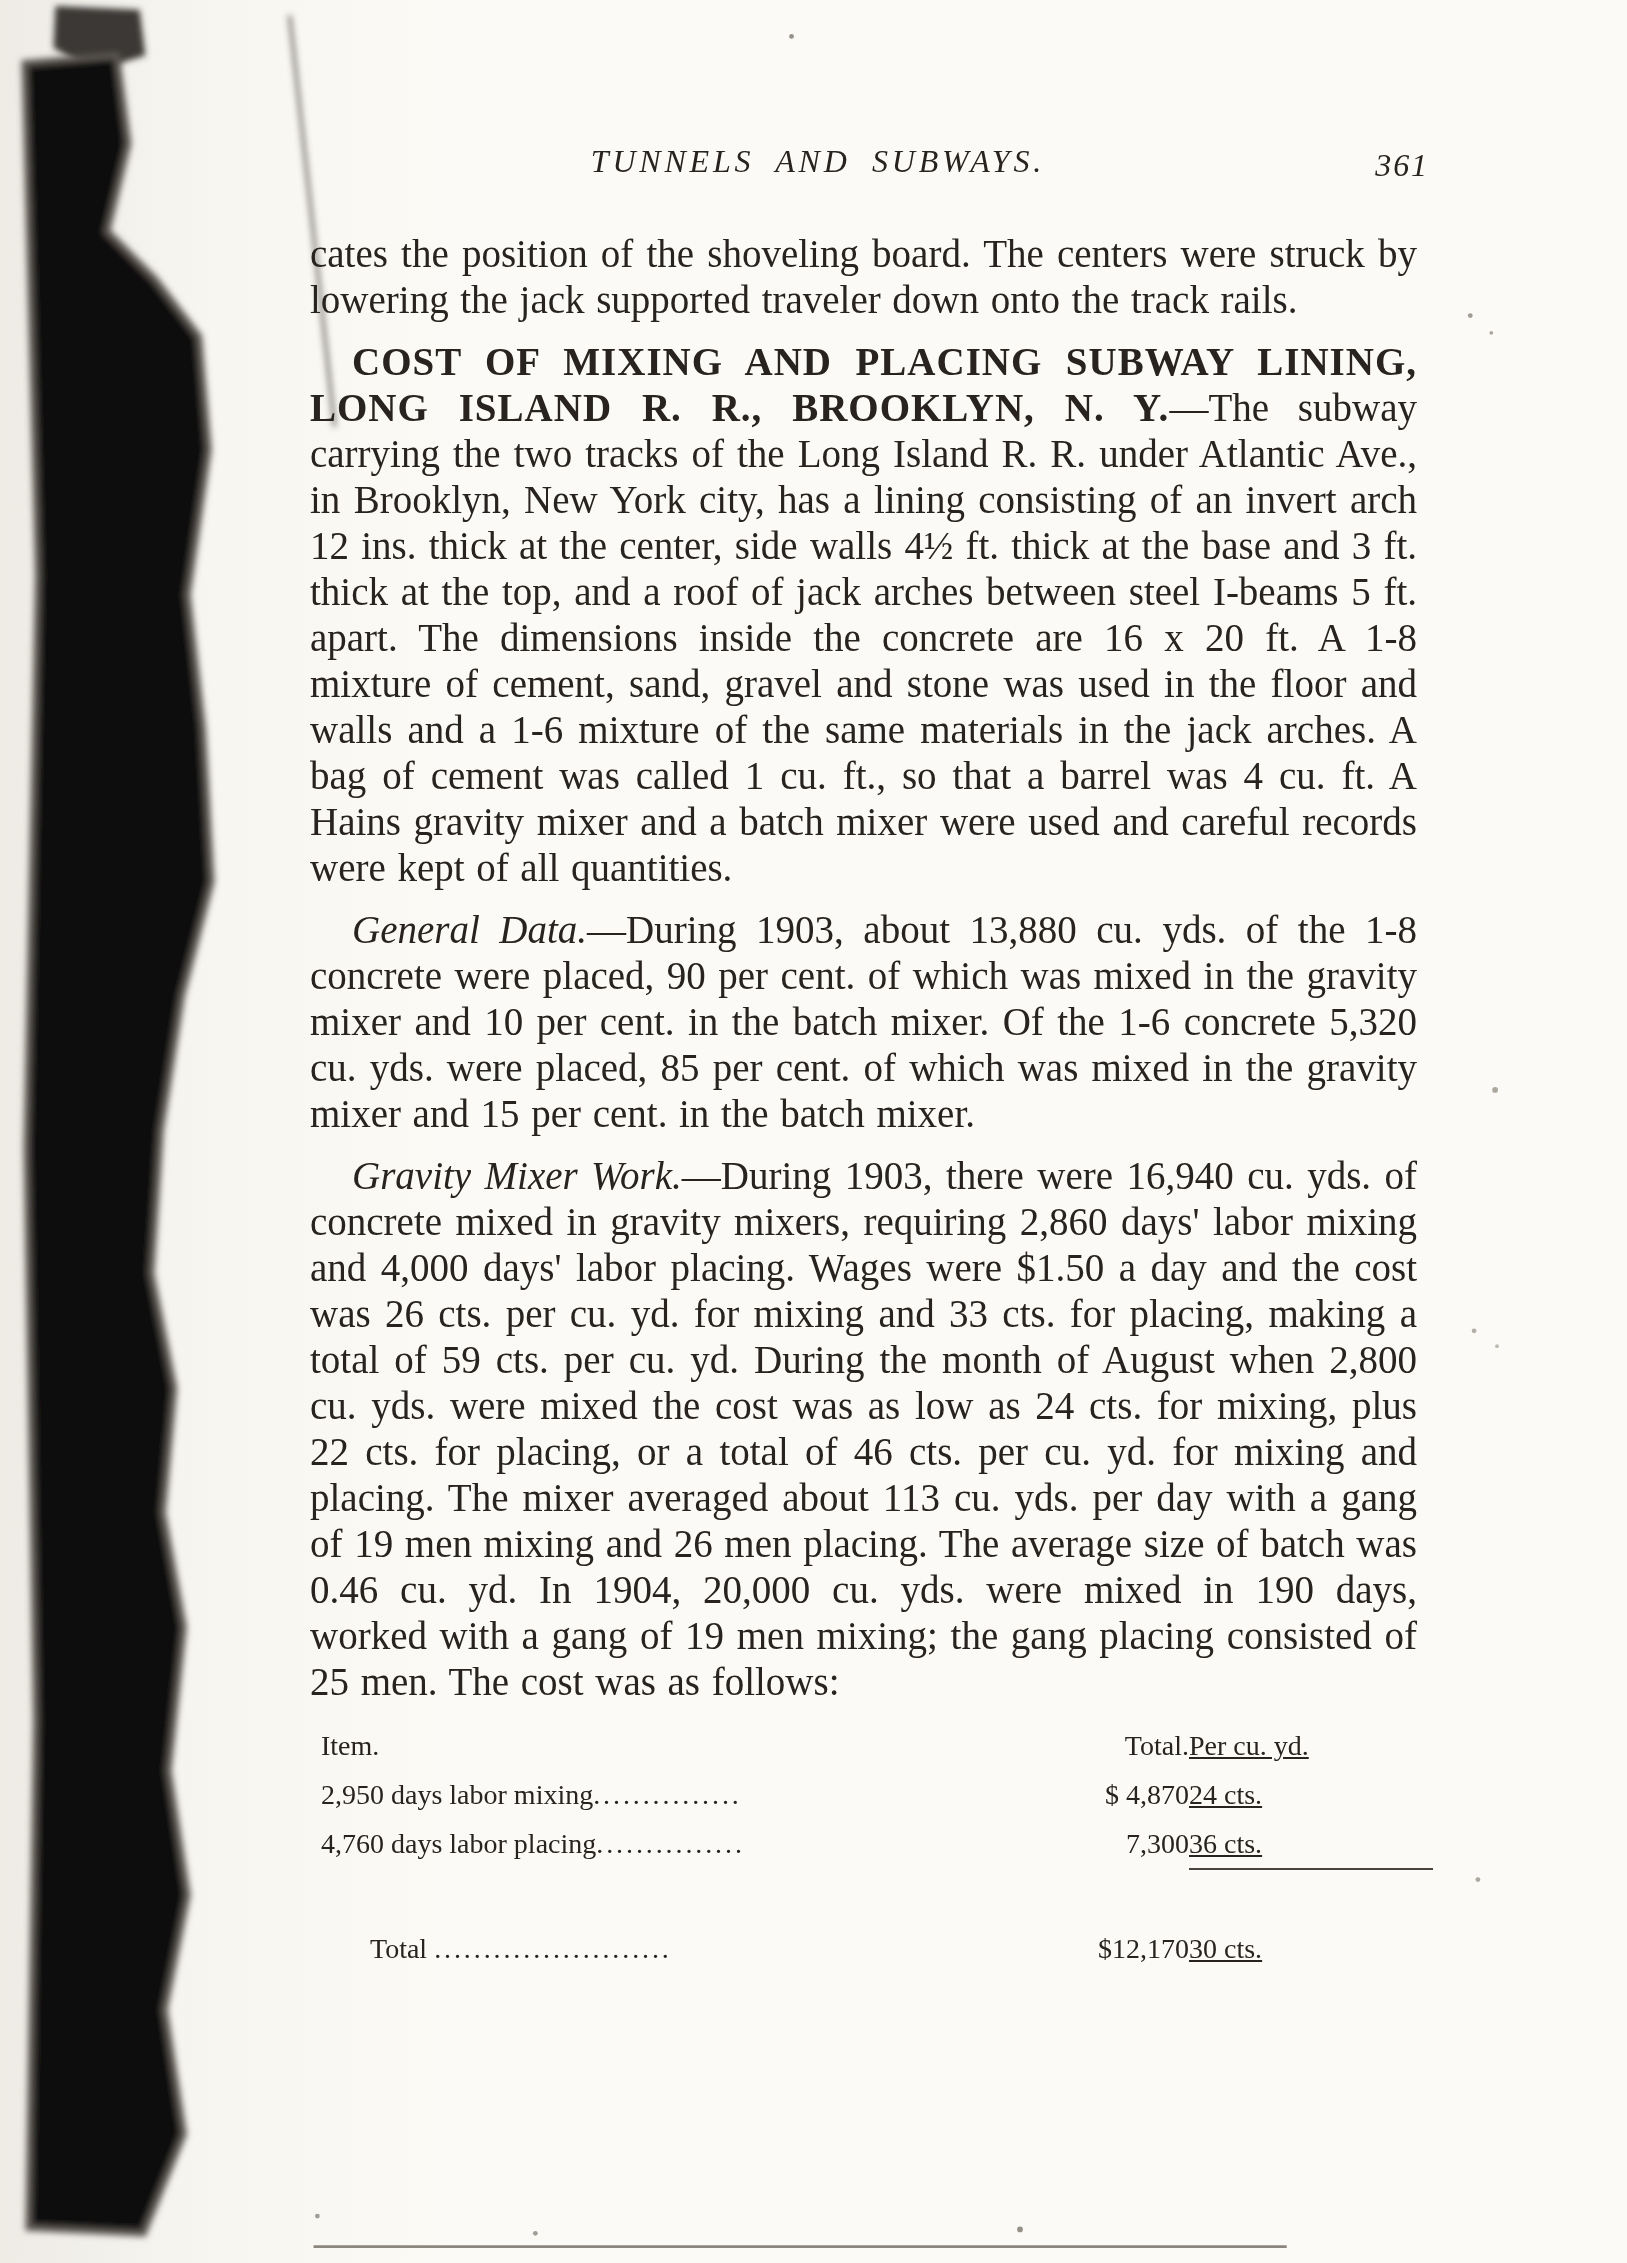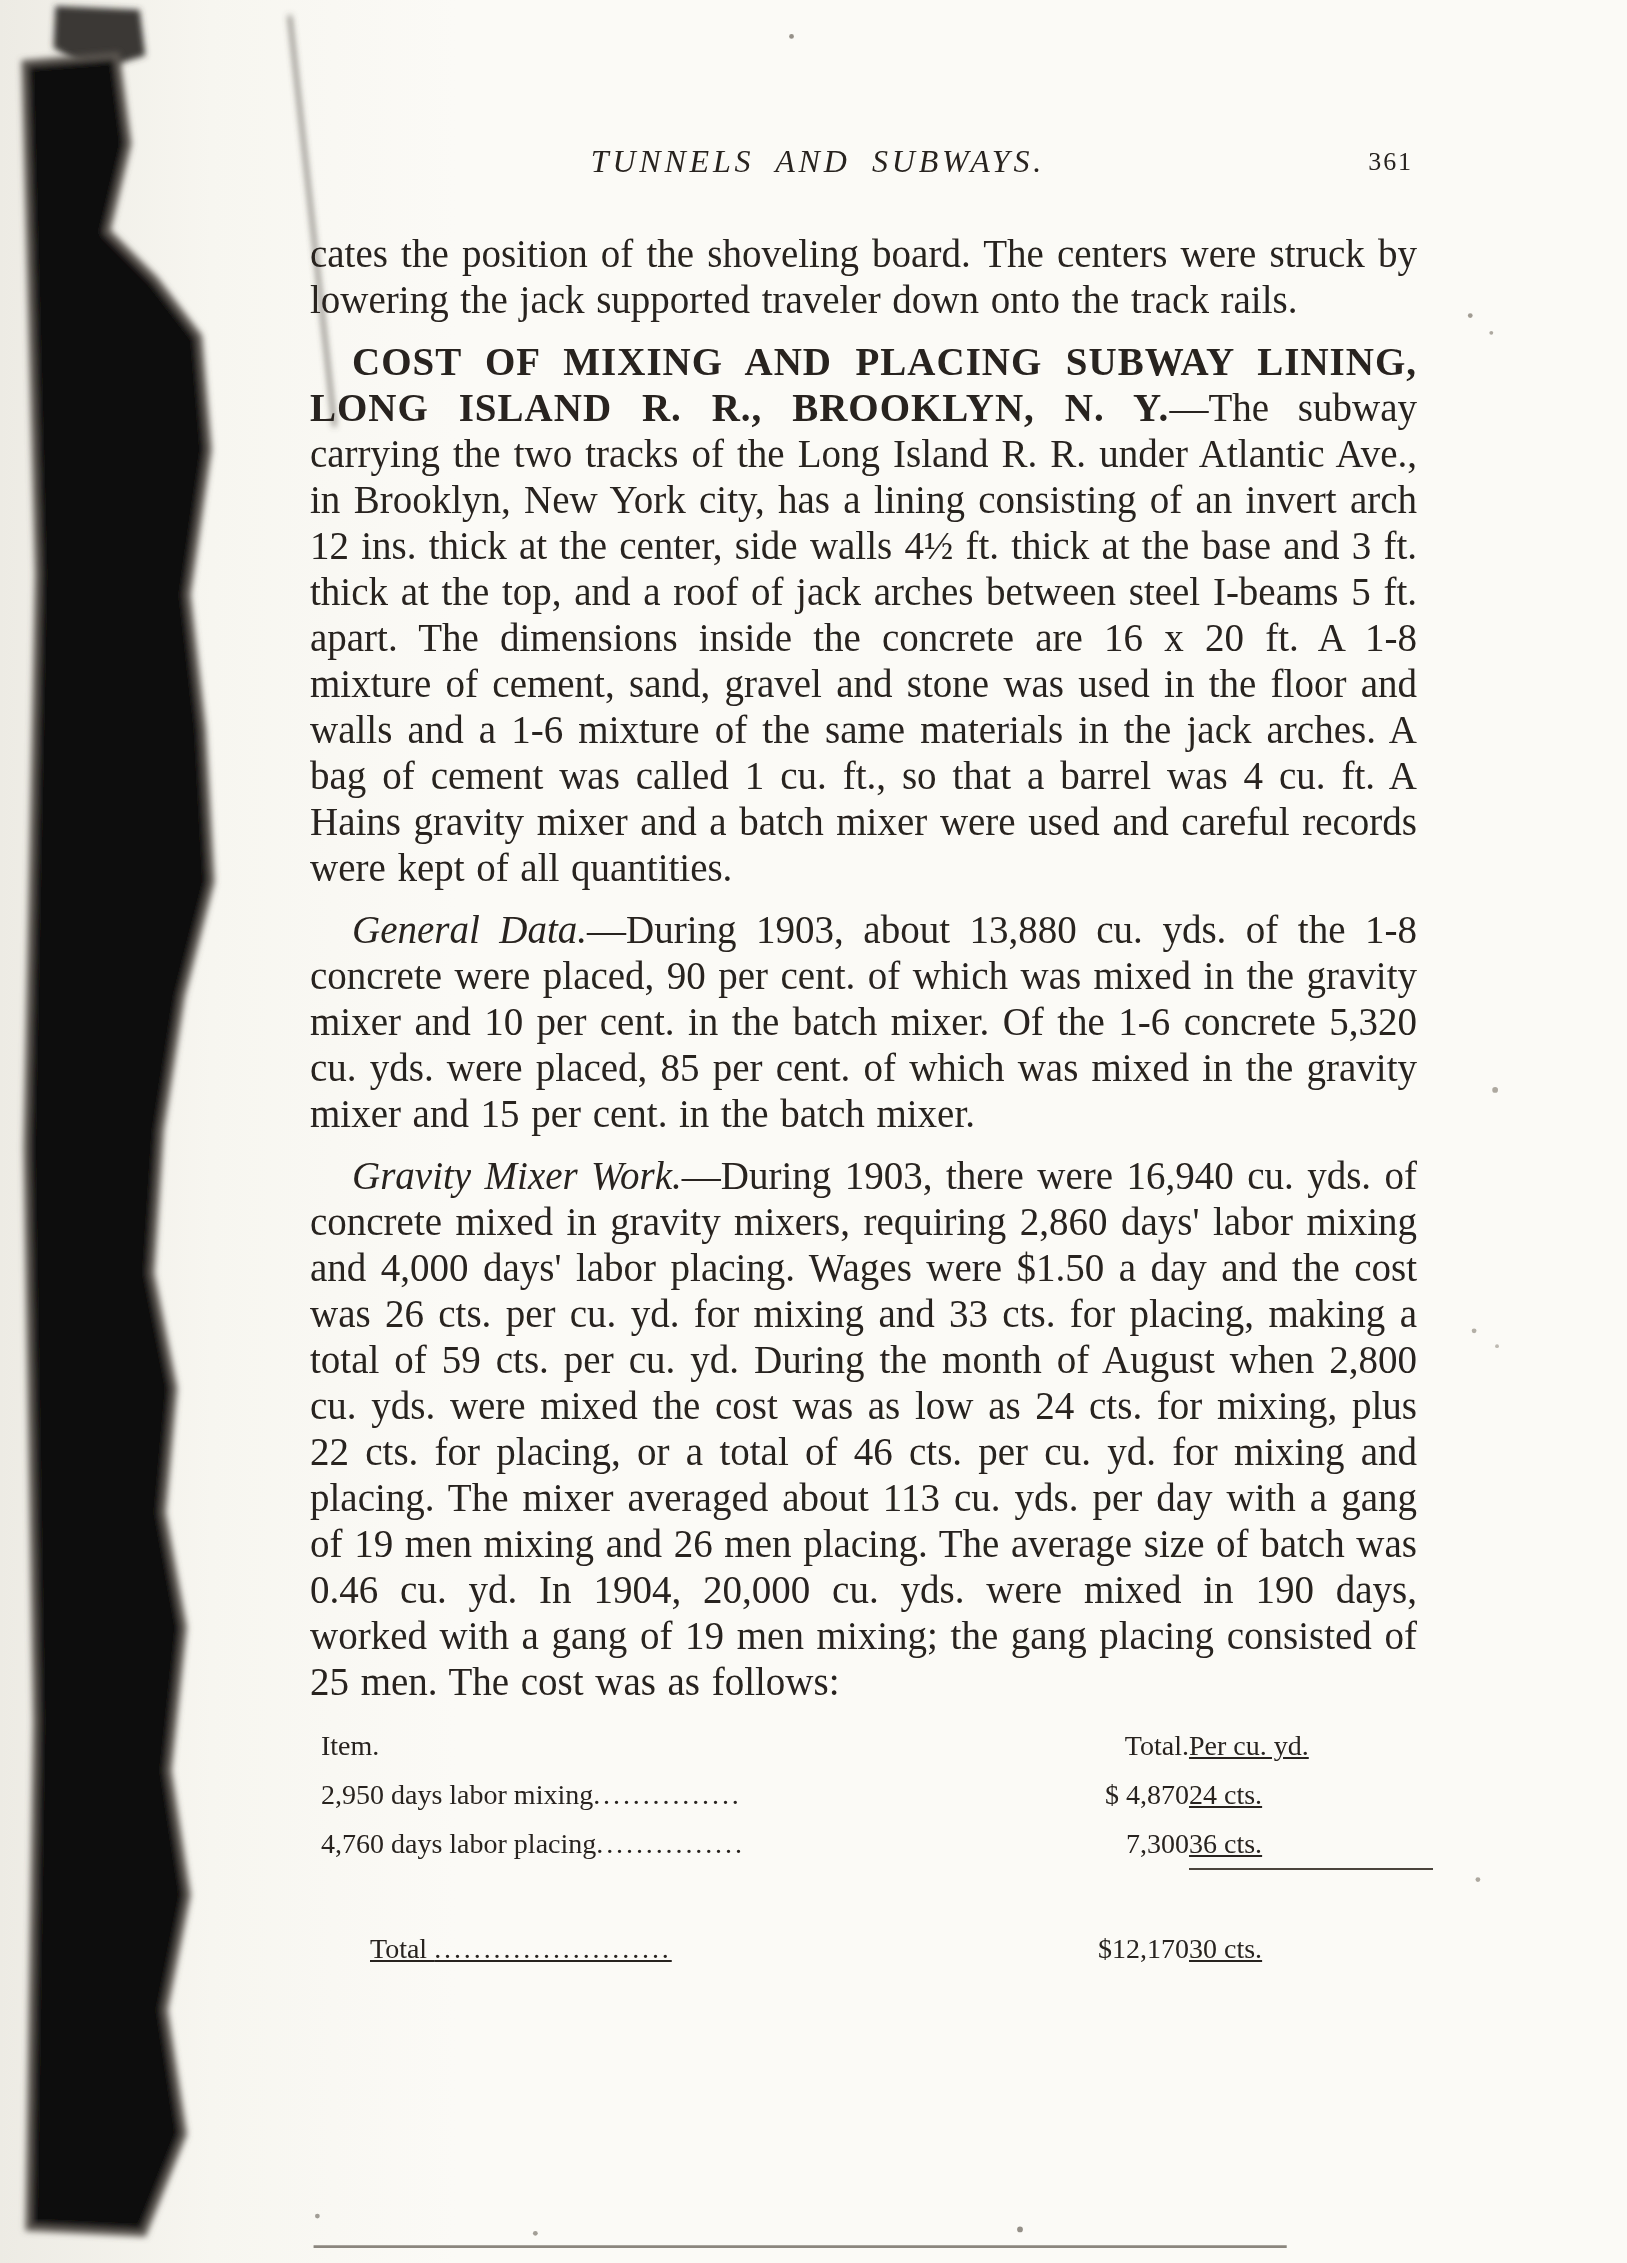--- a/index.html
+++ b/index.html
@@ -20,34 +20,34 @@
     position: absolute; left: 294px; top: 143px; width: 1139px;
   }
   .running-header {
     position: relative; height: 61px; margin-bottom: 27px;
     font-size: 32px;
   }
   .header-title {
     position: absolute; left: 46%; transform: translateX(-50%);
     font-style: italic; letter-spacing: 3.8px; word-spacing: 9.6px;
   }
-  .page-number { position: absolute; right: 20px; top: 3.8px; font-size: 26px; letter-spacing: 1.9px; }
+  .page-number { position: absolute; right: 4px; top: 3.8px; font-size: 32px; letter-spacing: 1.9px; font-style: italic; }
   .para {
     font-size: 39px; line-height: 46px;
     text-align: justify; text-indent: 42px;
     margin: 16px;
     word-spacing: 1.9px;
   }
   .para.no-indent { text-indent: 0; }
   .bold-lead { font-weight: 700; letter-spacing: 1px; }
   .italic-lead { font-style: italic; }
   .cost-table { font-size: 28px; margin-top: 7.6px; }
   .t-row { display: flex; align-items: baseline; line-height: 49px; }
   .t-item { flex: 1 1 auto; padding-left: 27px; white-space: nowrap; overflow: hidden; }
-  .t-item.total-indent { padding-left: 76px; text-decoration: underline; }
+  .t-item.total-indent { padding-left: 76px; }
   .t-total { flex: 0 0 182px; text-align: right; white-space: nowrap; }
   .t-per { flex: 0 0 244px; text-align: left; white-space: nowrap; text-decoration: underline; }
   .t-per.sum-rule { border-bottom: 2.9px solid #4a443d; }
   .t-row.total-row { margin-top: 54px; }
   .leader { letter-spacing: 2.9px; }
 </style>
 </head>
 <body>
 
 <div class="page">

